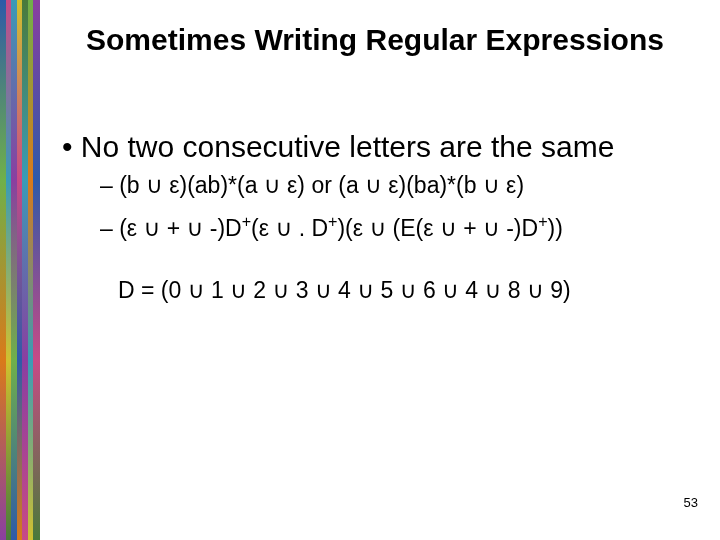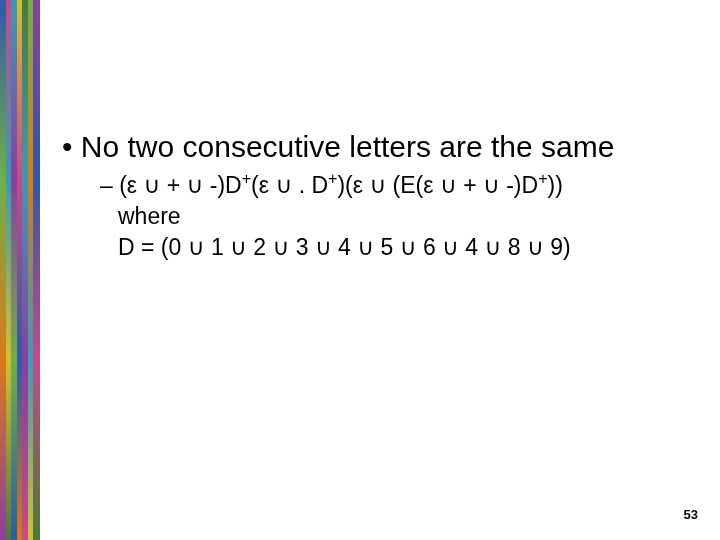--- a/index.html
+++ b/index.html
@@ -56,50 +56,52 @@
     padding-left: 56px;
     text-indent: -18px;
     line-height: 1.35;
   }
   .bullet-2::before {
     content: "– ";
   }
   .page-num {
     position: absolute;
     right: 22px;
-    bottom: 18px;
+    bottom: 30px;
     font-size: 13px;
-    font-weight: bold;
   }
   sup { font-size: 0.7em; vertical-align: super; line-height: 0; }
 </style>
 </head>
 <body>
 
 <div class="side-strip">
   <div class="band" style="left:0;width:6px;background:linear-gradient(#2e5aa8,#6fb04a,#d97a1a,#8a3fa0);"></div>
   <div class="band" style="left:6px;width:5px;background:linear-gradient(#c74a86,#3a9bb7,#d0c030,#4a7a3a);"></div>
   <div class="band" style="left:11px;width:6px;background:linear-gradient(#3a9bb7,#8a3fa0,#6fb04a,#2e5aa8);"></div>
   <div class="band" style="left:17px;width:5px;background:linear-gradient(#d0c030,#c74a86,#2e5aa8,#d97a1a);"></div>
   <div class="band" style="left:22px;width:6px;background:linear-gradient(#4a7a3a,#3a9bb7,#8a3fa0,#c74a86);"></div>
   <div class="band" style="left:28px;width:5px;background:linear-gradient(#6fb04a,#d97a1a,#3a9bb7,#d0c030);"></div>
   <div class="band" style="left:33px;width:7px;background:linear-gradient(#8a3fa0,#2e5aa8,#c74a86,#4a7a3a);"></div>
 </div>
 
 <div class="title">
-  <br>
+  <span>Sometimes Writing Regular Expressions</span><br>
 </div>
 
 <div class="content">
 
   <p class="bullet-1">
     <span>No two consecutive letters are the same</span>
   </p>
+  <p class="bullet-2">
+    <span>(b ∪ ε)(ab)*(a ∪ ε) or (a ∪ ε)(ba)*(b ∪ ε)</span>
+  </p>
 
   <p class="bullet-2">
     <span>(ε ∪ + ∪ -)D</span><sup>+</sup><span>(ε ∪ . D</span><sup>+</sup><span>)(ε ∪ (E(ε ∪ + ∪ -)D</span><sup>+</sup><span>))</span><br>
-    <span>where</span><br>
+    <br>
     <span>D = (0 ∪ 1 ∪ 2 ∪ 3 ∪ 4 ∪ 5 ∪ 6 ∪ 4 ∪ 8 ∪ 9)</span>
   </p>
 
 </div>
 
 <div class="page-num">53</div>
 
 </body></html>

